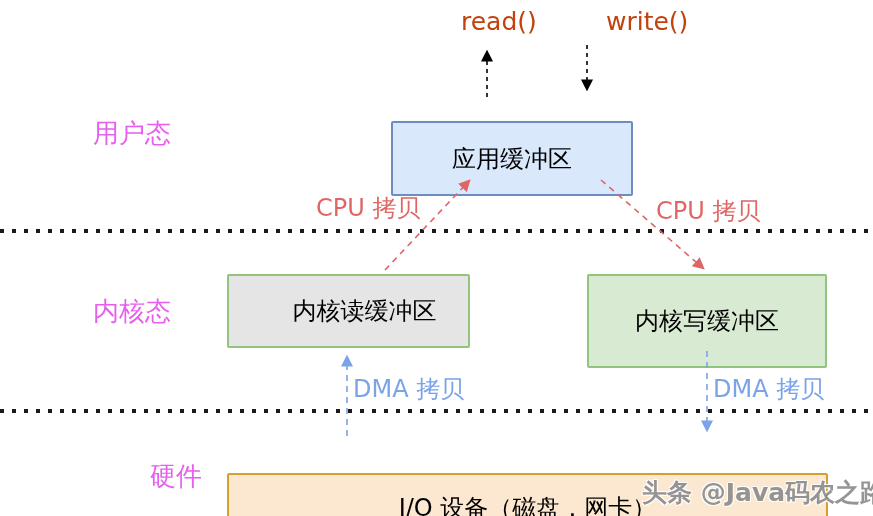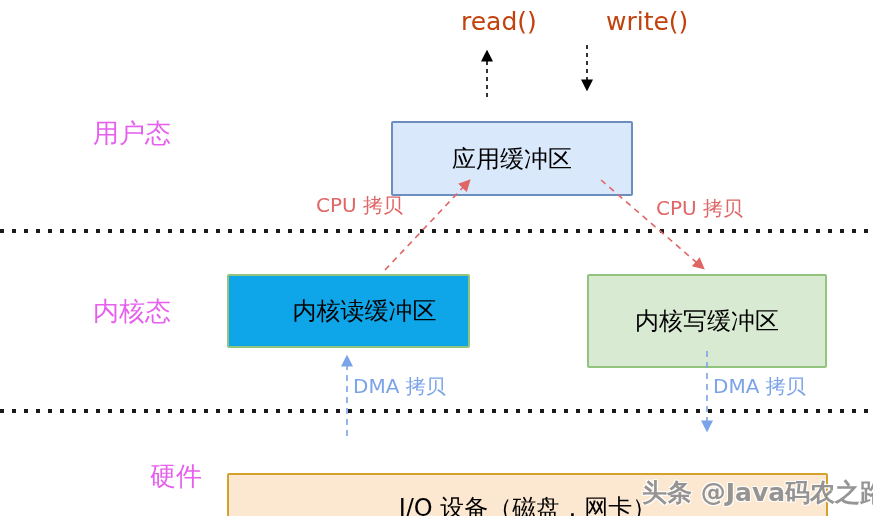--- a/index.html
+++ b/index.html
@@ -40,21 +40,21 @@
     box-sizing:border-box;
     white-space:nowrap;
   }
   #app-buffer{left:391px;top:97px;width:242px;height:75px;margin-top:24px;}
   #kernel-read-buffer{left:227px;top:274px;width:243px;height:74px;}
   #kernel-write-buffer{left:587px;top:274px;width:240px;height:94px;}
   #io-device{left:227px;top:440px;width:601px;height:70px;}
 
   
   .copy-label{
-    position:absolute;font-size:20px;white-space:nowrap;
+    position:absolute;font-size:24px;white-space:nowrap;
   }
   .copy-label.cpu{color:var(--cpu-copy,#e06666);}
   .copy-label.dma{color:var(--dma-copy,#7aa3e8);}
   #cpu-copy-left{left:316px;top:192px;}
   #cpu-copy-right{left:656px;top:195px;}
   #dma-copy-left{left:353px;top:373px;}
   #dma-copy-right{left:713px;top:373px;}
 
   
   .divider{
@@ -95,21 +95,21 @@
   <div class="layer-label" id="user-mode-label">用户态</div>
   <div class="layer-label" id="kernel-mode-label">内核态</div>
   <div class="layer-label" id="hardware-label">硬件</div>
 
   <div class="divider" id="divider-user-kernel"></div>
   <div class="divider" id="divider-kernel-hardware"></div>
 
   <div class="box" id="app-buffer" style="background: rgb(218, 232, 252); border-color: rgb(108, 142, 191);">
     <span>应用缓冲区</span>
   </div>
-  <div class="box" id="kernel-read-buffer" style="background: #0ea5e9; border-color: rgb(147, 196, 125); padding-left: 32px;">
+  <div class="box" id="kernel-read-buffer" style="background: #e5e5e5; border-color: rgb(147, 196, 125); padding-left: 32px;">
     <span>内核读缓冲区</span>
   </div>
   <div class="box" id="kernel-write-buffer" style="background: rgb(217, 234, 211); border-color: rgb(147, 196, 125);">
     <span>内核写缓冲区</span>
   </div>
   <div class="box" id="io-device" style="background: rgb(252, 232, 208); border-color: rgb(212, 162, 44); margin-top: 33px;">
     <span>I/O 设备（磁盘，网卡）</span>
   </div>
 
   <div class="copy-label cpu" id="cpu-copy-left">CPU 拷贝</div>

